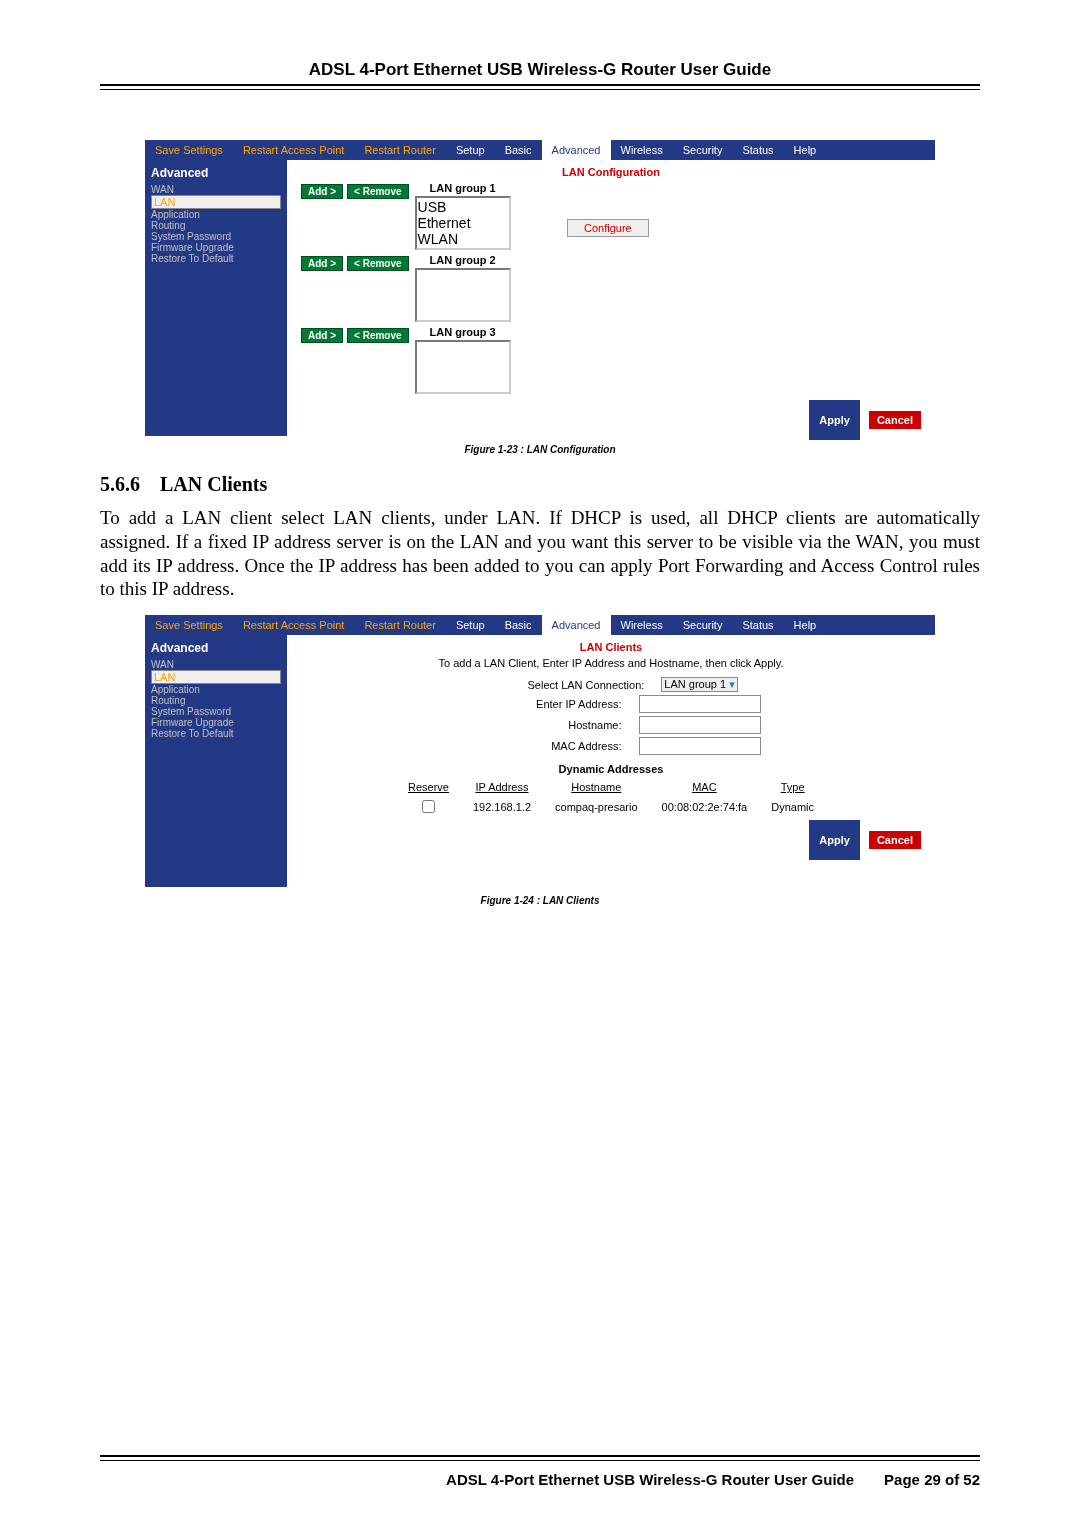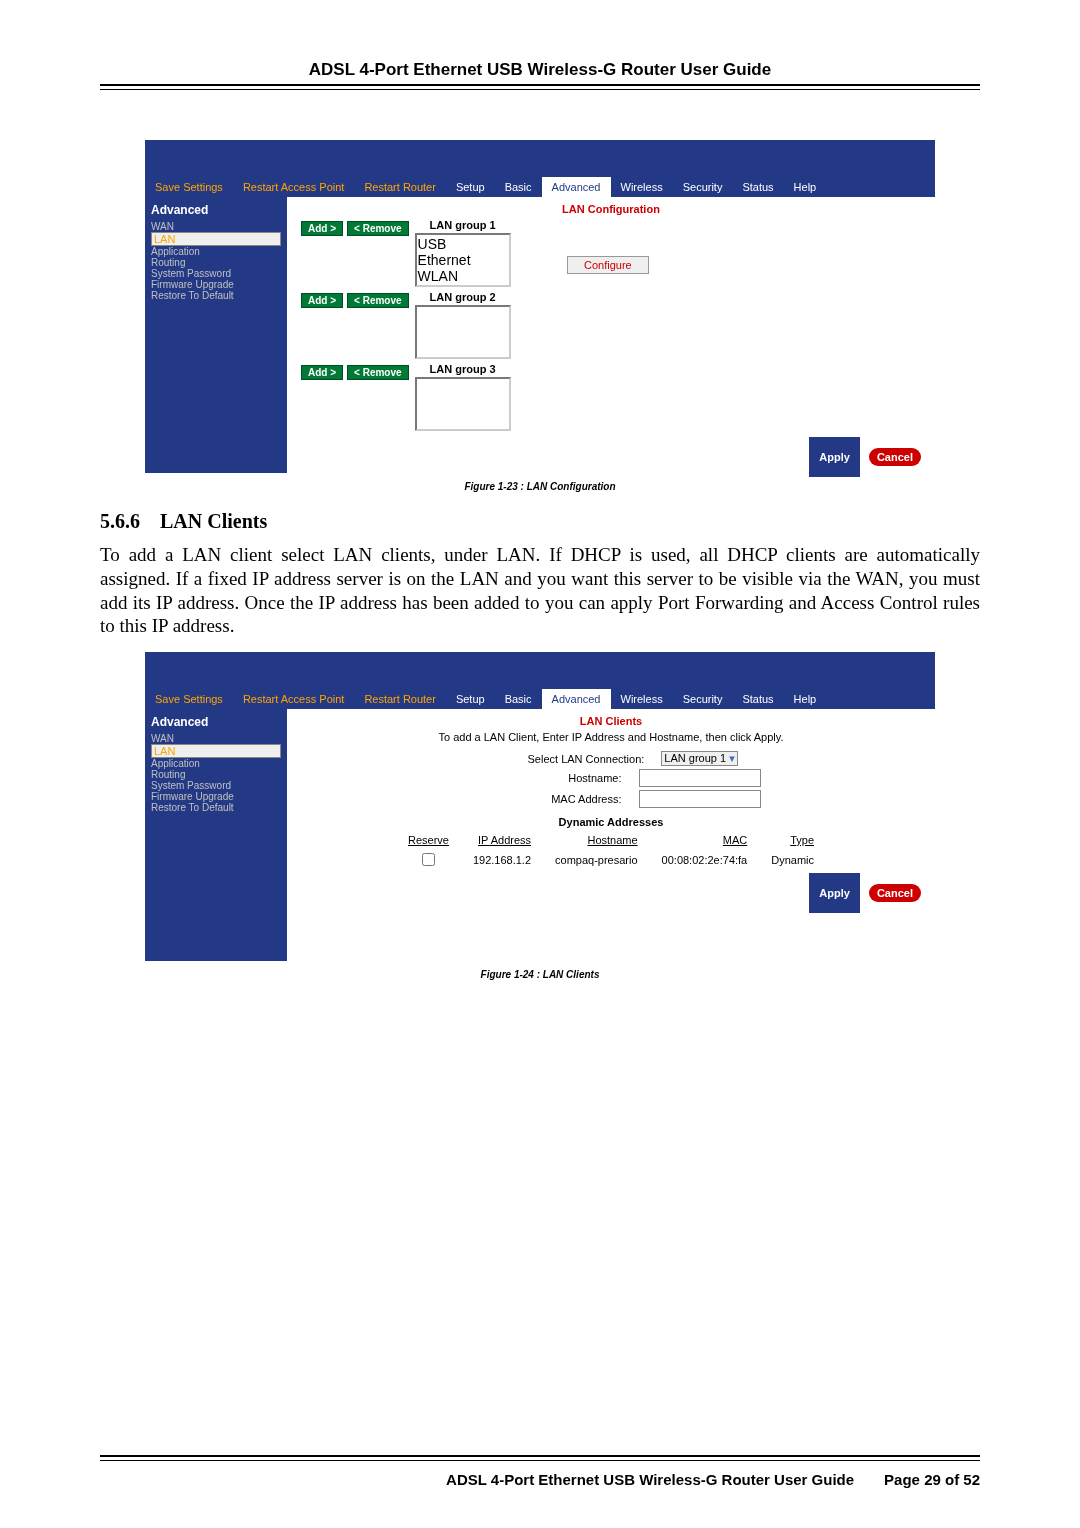--- a/index.html
+++ b/index.html
@@ -35,21 +35,20 @@
   }
   .nav {
     display: flex;
     background: #233985;
     color: #fff;
     font-size: 11px;
   }
   .nav div {
     padding: 4px 10px;
     white-space: nowrap;
-    margin-top: 37px;
   }
   .nav .orange { color: #ffa500; }
   .nav .active { background: #fff; color: #233985; }
   .body-row { display: flex; }
   .sidebar {
     background: #233985; color: #c0c0c0;
     width: 130px; padding: 6px;
     font-size: 10px;
     min-height: 260px;
   }
@@ -59,30 +58,30 @@
   .sect-title { color: #cc0000; font-weight: bold; text-align: center; margin-bottom: 4px; }
   .lan-layout { display: flex; gap: 10px; }
   .iface-box { width: 230px; height: 220px; border: 2px inset #ccc; background: #fff; }
   .lg-title { font-weight: bold; text-align:center; margin-bottom:2px; }
   .sel-box { width: 90px; height: 48px; border: 2px inset #ccc; background: #fff; font-family: Arial; font-size:14px; padding:1px; overflow:hidden; }
   .btn-green { background: #007a36; color:#fff; font-weight:bold; padding:1px 6px; border:1px solid #004d22; font-size:10px; margin:2px 0; display:inline-block; cursor:pointer;}
   .btn-col { display:flex; flex-direction:row; align-items:center; gap:4px; }
   .cfg-btn { border:1px solid #999; background:#efefef; color:#cc0000; padding:2px 16px; font-size:11px; cursor:pointer;}
   .btn-bar { text-align:right; margin-top:12px; padding:4px;}
   .btn-apply { background:#233985; color:#fff; font-weight:bold; padding:14px 10px; margin-right:6px; font-size:11px;}
-  .btn-cancel { background:#cc0000; color:#fff; font-weight:bold; padding:3px 8px; font-size:11px;border-radius:9px;}
+  .btn-cancel { background:#cc0000; color:#fff; font-weight:bold; padding:3px 8px; font-size:11px;}
   .fig-caption { font-family: Arial, sans-serif; font-weight:bold; font-style:italic; font-size:10px; text-align:center; margin:8px 0 18px 0; }
   .sec-heading { font-family: "Times New Roman", serif; font-weight:bold; font-size:20px; margin-bottom:10px; }
   .body-text { font-family: "Times New Roman", serif; font-size:19px; text-align:justify; line-height:1.25; margin-bottom:14px; }
   .form-row { display:flex; justify-content:center; align-items:center; gap:17px; margin:3px 0; font-size:11px; }
   .form-row label { width:160px; text-align:right; }
   .inp { border:1px solid #888; height:16px; width:120px; background:#fff; }
   .sel { border:1px solid #888; background:#efefef; font-size:11px; padding:0 2px; }
   table.dyn { font-size:11px; margin:4px auto; border-collapse:collapse; }
-  table.dyn th { text-decoration:underline; font-weight:normal; padding:2px 12px; text-align:right;}
+  table.dyn th { text-decoration:underline; font-weight:normal; padding:2px 12px; text-align:center;}
   table.dyn td { padding:2px 12px; }
   .footer { position:absolute; bottom:40px; left:100px; right:100px; }
   .footer-rule { border-top:2px solid #000; border-bottom:1px solid #000; height:3px; margin-bottom:10px; }
   .footer-text { font-family: Arial, sans-serif; font-weight:bold; font-size:15px; text-align:right; }
   .page-no { margin-left:30px; }
 </style>
 </head>
 <body>
 
 <div class="header-title">ADSL 4-Port Ethernet USB Wireless-G Router User Guide</div>
@@ -200,20 +199,24 @@
           <div>Restore To Default</div>
         </div>
     </div>
     <div class="content">
       <div class="sect-title">LAN Clients</div>
       <div style="text-align:center; font-size:11px; margin-bottom:8px;">To add a LAN Client, Enter IP Address and Hostname, then click Apply.</div>
       <div class="form-row">
         <label>Select LAN Connection:</label>
         <span class="sel"><span>LAN group 1</span> <span style="color:#3a6ec0;">▾</span></span>
       </div>
+      <div class="form-row">
+          <label>Enter IP Address:</label>
+          <span class="inp"></span>
+        </div>
       <div class="form-row">
           <label>Hostname:</label>
           <span class="inp"></span>
         </div>
       <div class="form-row">
           <label>MAC Address:</label>
           <span class="inp"></span>
         </div>
       <div style="text-align:center; font-weight:bold; margin-top:8px;">Dynamic Addresses</div>
       <table class="dyn">

